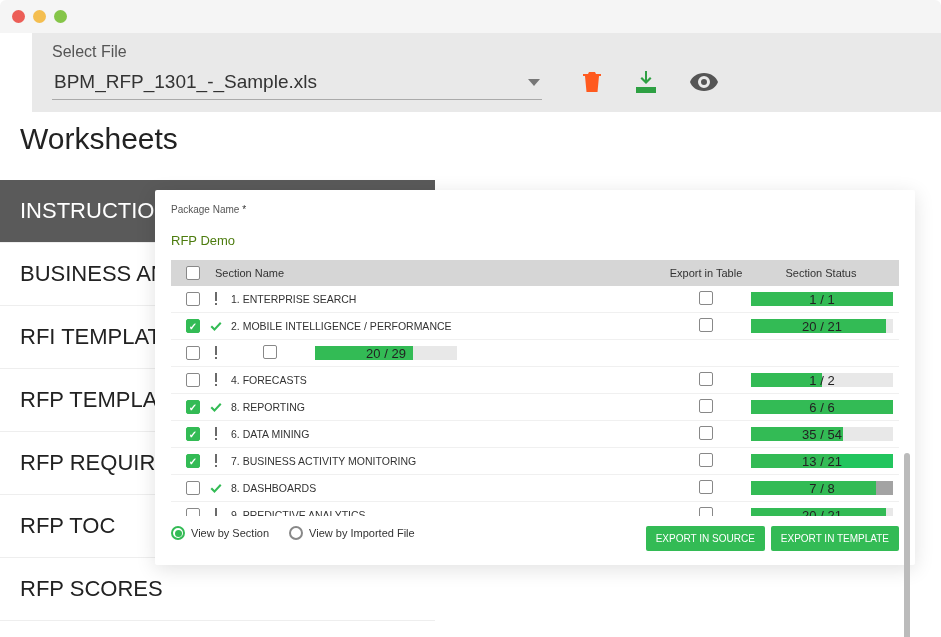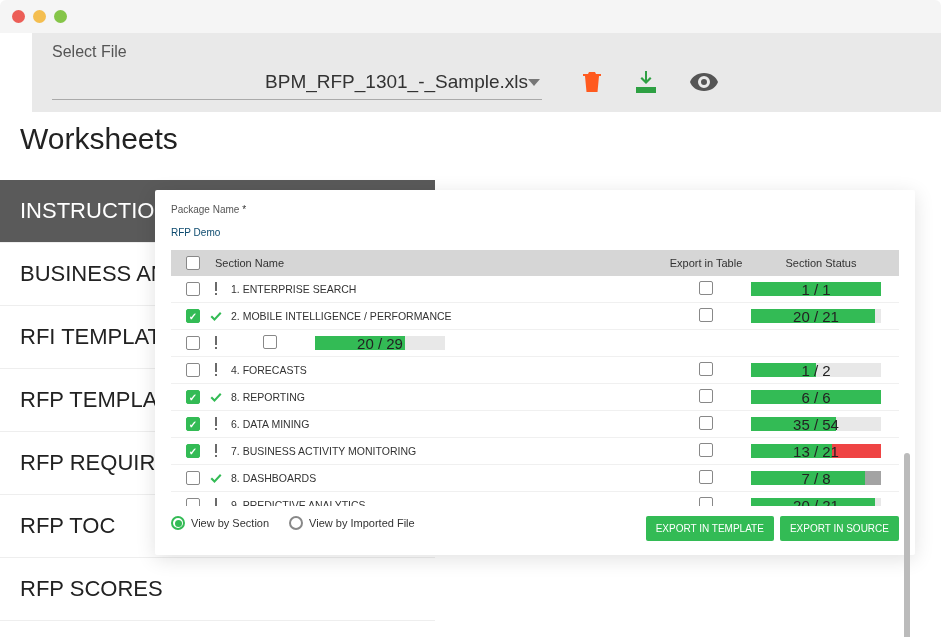--- a/index.html
+++ b/index.html
@@ -7,52 +7,52 @@
     
     .window-controls { display: flex; gap: 8px; padding: 10px 12px; background: #f5f5f5; border-top-left-radius: 6px; border-top-right-radius: 6px; }
     .window-dot { width: 13px; height: 13px; border-radius: 50%; }
     .red { background: #ec5e57; }
     .yellow { background: #f4be50; }
     .green { background: #85c548; }
     
     .toolbar { background: #e9e9e9; padding: 10px 20px 12px 20px; margin-left: 32px; }
     .select-file-label { font-size: 16px; color: #555; margin-bottom: 6px; display: block; }
     .file-row { display: flex; align-items: center; gap: 30px; }
-    .file-select { display: flex; align-items: center; justify-content: flex-end; border-bottom: 1px solid #aaa; width: 490px; padding: 4px 2px 6px 2px; cursor: pointer; }
+    .file-select { display: flex; align-items: center; justify-content: space-between; border-bottom: 1px solid #aaa; width: 490px; padding: 4px 2px 6px 2px; cursor: pointer; }
     .file-name { font-size: 19px; color: #333; }
     .dropdown-caret { width: 0; height: 0; border-left: 6px solid transparent; border-right: 6px solid transparent; border-top: 7px solid #777; }
     .toolbar-icons { display: flex; gap: 32px; align-items: center; margin-left: 10px; }
     .icon { cursor: pointer; }
     
     .content { display: flex; height: calc(100% - 120px); }
     .sidebar { width: 435px; background: #fff; }
     .worksheets-title { font-size: 30px; font-weight: 400; color: #222; padding: 10px 20px 24px 20px; }
     .ws-item { font-size: 22px; color: #222; padding: 18px 20px; border-bottom: 1px solid #eee; cursor: pointer; white-space: nowrap; overflow: hidden; }
     .ws-item.active { background: #5a5a5a; color: #fff; }
     
     .panel { position: absolute; left: 155px; top: 190px; width: 760px; background: #fff; box-shadow: 0 4px 20px rgba(0,0,0,0.12); border-radius: 2px; padding: 14px 16px 14px 16px; }
     .package-label { font-size: 10px; color: #555; }
     .package-label .req { color: #333; }
-    .package-name { font-size: 10px; color: #0c4a6e; margin-top: 12px; margin-bottom: 12px; }
+    .package-name { font-size: 13px; color: #4d7c0f; margin-top: 18px; margin-bottom: 12px; }
     
     .table-header { display: flex; align-items: center; background: #d6d6d6; padding: 6px 8px; font-size: 11px; color: #333; }
     .col-check { width: 28px; display: flex; justify-content: center; }
     .col-section { flex: 1; padding-left: 8px; }
     .col-export { width: 90px; text-align: center; }
     .col-status { width: 140px; text-align: center; }
     
     .table-body { max-height: 230px; overflow-y: auto; }
     .table-row { display: flex; align-items: center; padding: 5px 8px; border-bottom: 1px solid #f0f0f0; font-size: 10.5px; color: #333; }
     .checkbox { width: 14px; height: 14px; border: 1px solid #888; border-radius: 2px; display: inline-flex; align-items: center; justify-content: center; cursor: pointer; background: #fff; }
     .checkbox.checked { background: #33bb55; border-color: #33bb55; }
     .checkbox.checked::after { content: "✓"; color: #fff; font-size: 10px; font-weight: bold; }
     .section-icon { width: 18px; display: flex; justify-content: center; color: #6a6a6a; }
     .section-icon.check { color: #33bb55; }
     .section-name { flex: 1; padding-left: 6px; }
-    .status-bar { width: 130px; height: 14px; background: #33bb55; position: relative; display: flex; align-items: center; justify-content: center; color: #222; font-size: 15px; }
+    .status-bar { width: 142px; height: 14px; background: #33bb55; position: relative; display: flex; align-items: center; justify-content: center; color: #222; font-size: 13px; }
     .status-bar .fill { position: absolute; left: 0; top: 0; bottom: 0; background: #33bb55; }
     .status-bar .label { position: relative; z-index: 1; }
     
     .panel-footer { display: flex; justify-content: space-between; align-items: flex-start; padding-top: 10px; }
     .radio-group { display: flex; gap: 20px; align-items: center; font-size: 11px; color: #333; }
     .radio { display: flex; align-items: center; gap: 6px; cursor: pointer; }
     .radio-circle { width: 14px; height: 14px; border: 2px solid #888; border-radius: 50%; display: flex; align-items: center; justify-content: center; }
     .radio-circle.active { border-color: #33bb55; }
     .radio-circle.active::after { content: ""; width: 7px; height: 7px; background: #33bb55; border-radius: 50%; }
     .export-buttons { display: flex; gap: 6px; }
@@ -243,21 +243,21 @@
         </div>
         <div class="section-icon">
           <svg width="6" height="14" viewBox="0 0 6 14">
             <rect fill="currentColor" x="2" y="0" width="2" height="9"></rect>
             <rect fill="currentColor" x="2" y="11" width="2" height="2"></rect>
           </svg>
         </div>
         <div class="section-name">7. BUSINESS ACTIVITY MONITORING</div>
         <div class="col-export"><span class="checkbox"></span></div>
         <div class="col-status">
-          <div class="status-bar" style="background: #ef4444; text-align: right;">
+          <div class="status-bar" style="background: #22c55e; text-align: right;">
             <div class="fill" style="width: 62%;"></div>
             <span class="label">13 / 21</span>
           </div>
         </div>
       </div>
       <div class="table-row">
         <div class="col-check">
           <span class="checkbox"></span>
         </div>
         <div class="section-icon check">
@@ -304,17 +304,17 @@
       <div class="radio">
         <span class="radio-circle active"></span>
         <span>View by Section</span>
       </div>
       <div class="radio">
         <span class="radio-circle"></span>
         <span>View by Imported File</span>
       </div>
     </div>
     <div class="export-buttons">
+      <button class="export-btn">EXPORT IN SOURCE</button>
       <button class="export-btn">EXPORT IN TEMPLATE</button>
-      <button class="export-btn">EXPORT IN SOURCE</button>
     </div>
   </div>
 </div>
 
 </body></html>

